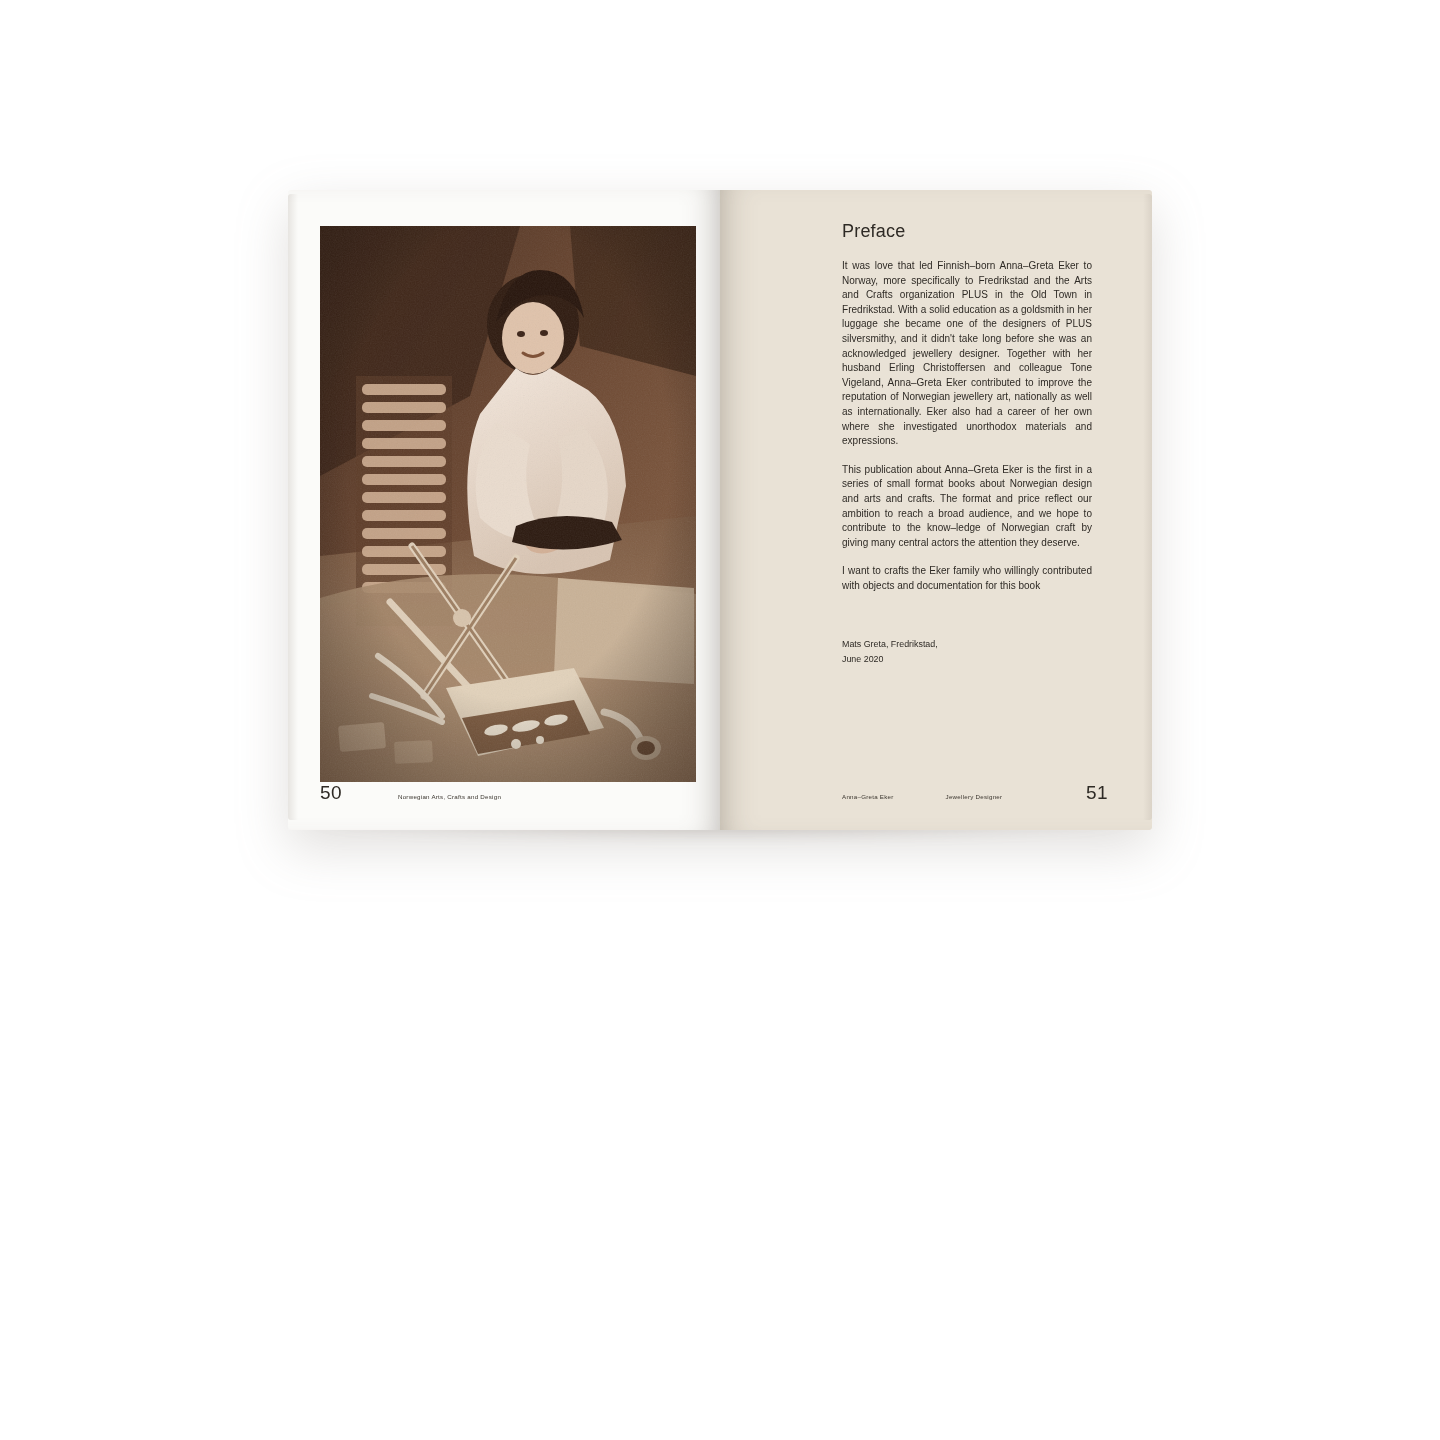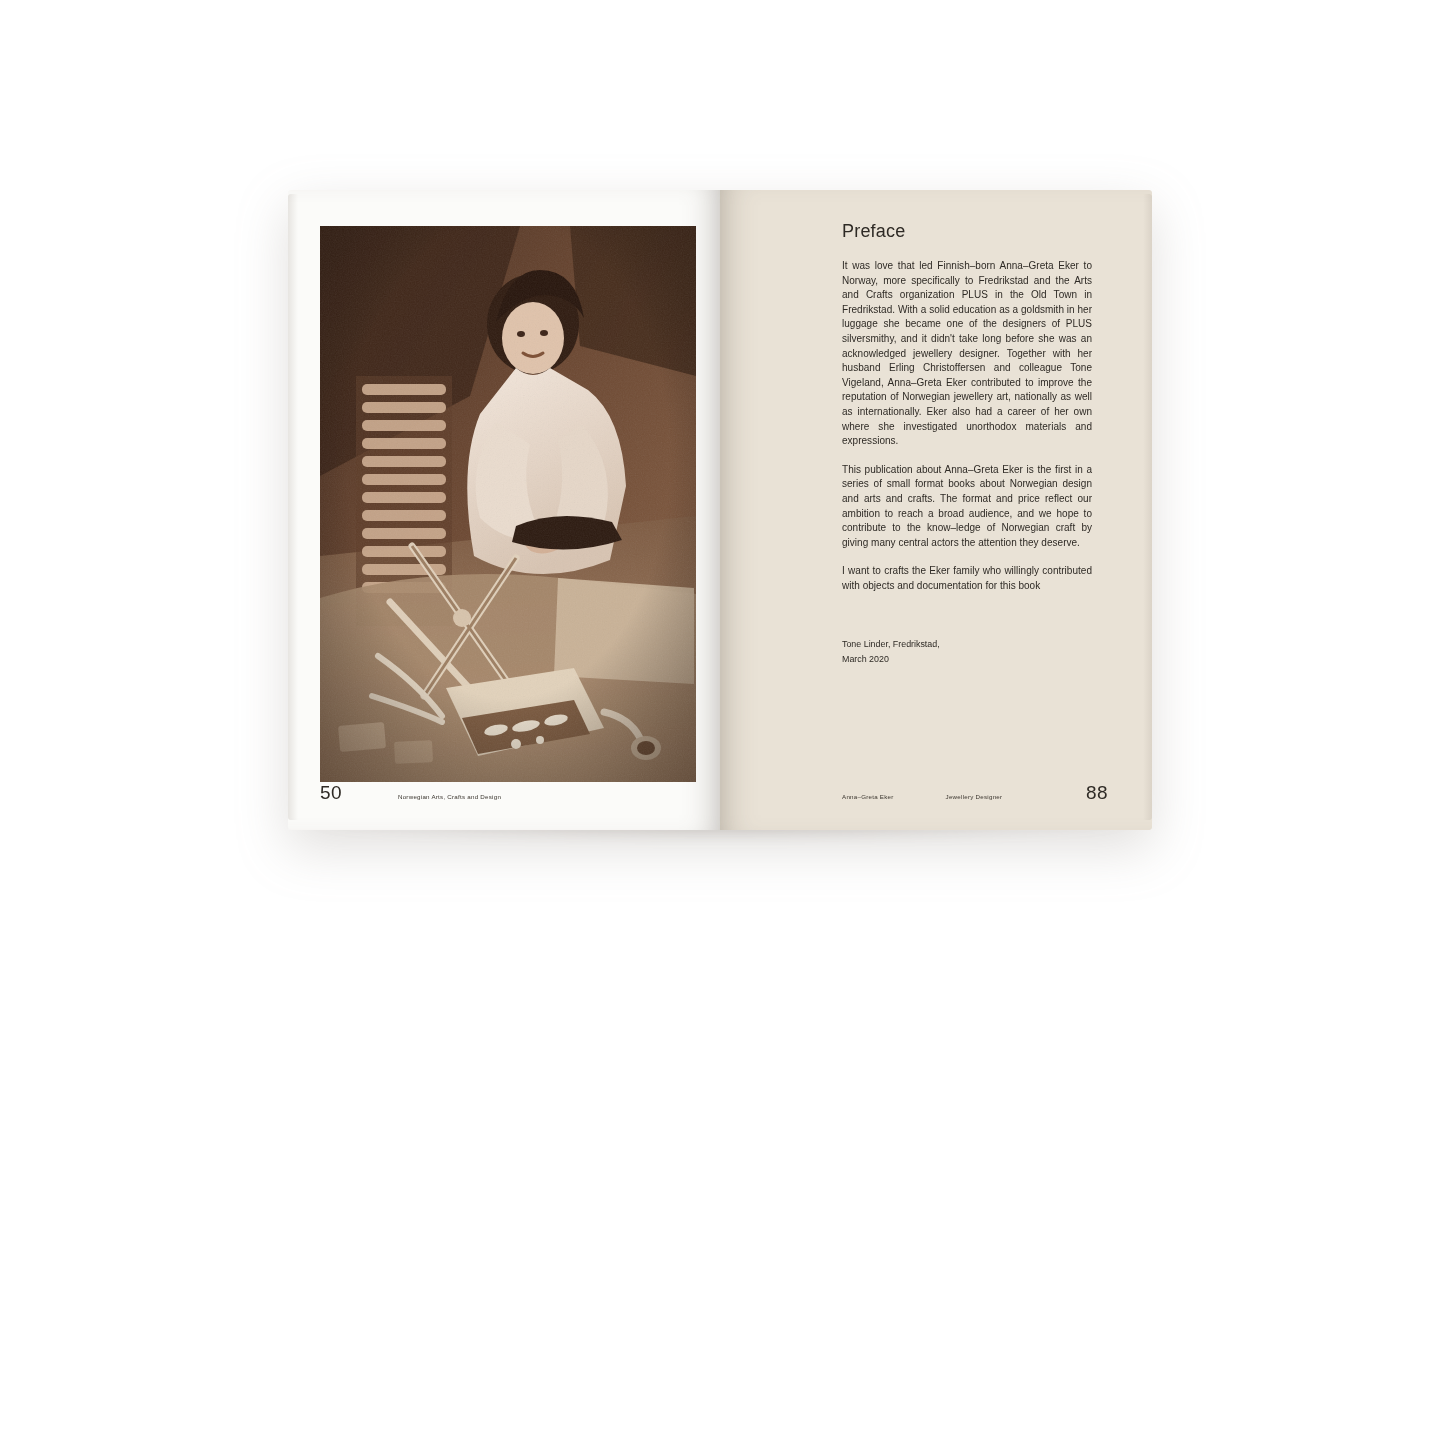--- a/index.html
+++ b/index.html
@@ -297,25 +297,25 @@
 
     <div class="page page-right">
 
       <h1 class="preface-title">Preface</h1>
 
       <p class="body-par">It was love that led Finnish–born Anna–Greta Eker to Norway, more specifically to Fredrikstad and the Arts and Crafts organization PLUS in the Old Town in Fredrikstad. With a solid education as a goldsmith in her luggage she became one of the designers of PLUS silversmithy, and it didn't take long before she was an acknowledged jewellery designer. Together with her husband Erling Christoffersen and colleague Tone Vigeland, Anna–Greta Eker contributed to improve the reputation of Norwegian jewellery art, nationally as well as internationally. Eker also had a career of her own where she investigated unorthodox materials and expressions.</p>
       <p class="body-par">This publication about Anna–Greta Eker is the first in a series of small format books about Norwegian design and arts and crafts. The format and price reflect our ambition to reach a broad audience, and we hope to contribute to the know–ledge of Norwegian craft by giving many central actors the attention they deserve.</p>
       <p class="body-par last">I want to crafts the Eker family who willingly contributed with objects and documentation for this book</p>
 
       <div class="signature">
-        <div>Tone Linder, Fredrikstad,</div>
-        <div>March 2020</div>
+        <div>Mats Greta, Fredrikstad,</div>
+        <div>June 2020</div>
       </div>
 
       <div class="footer-right">
         <span class="running-head">Anna–Greta Eker</span>
         <span class="running-head">Jewellery Designer</span>
-        <span class="folio">88</span>
+        <span class="folio">51</span>
       </div>
     </div>
 
   </div>
 </div>
 
 </body></html>

